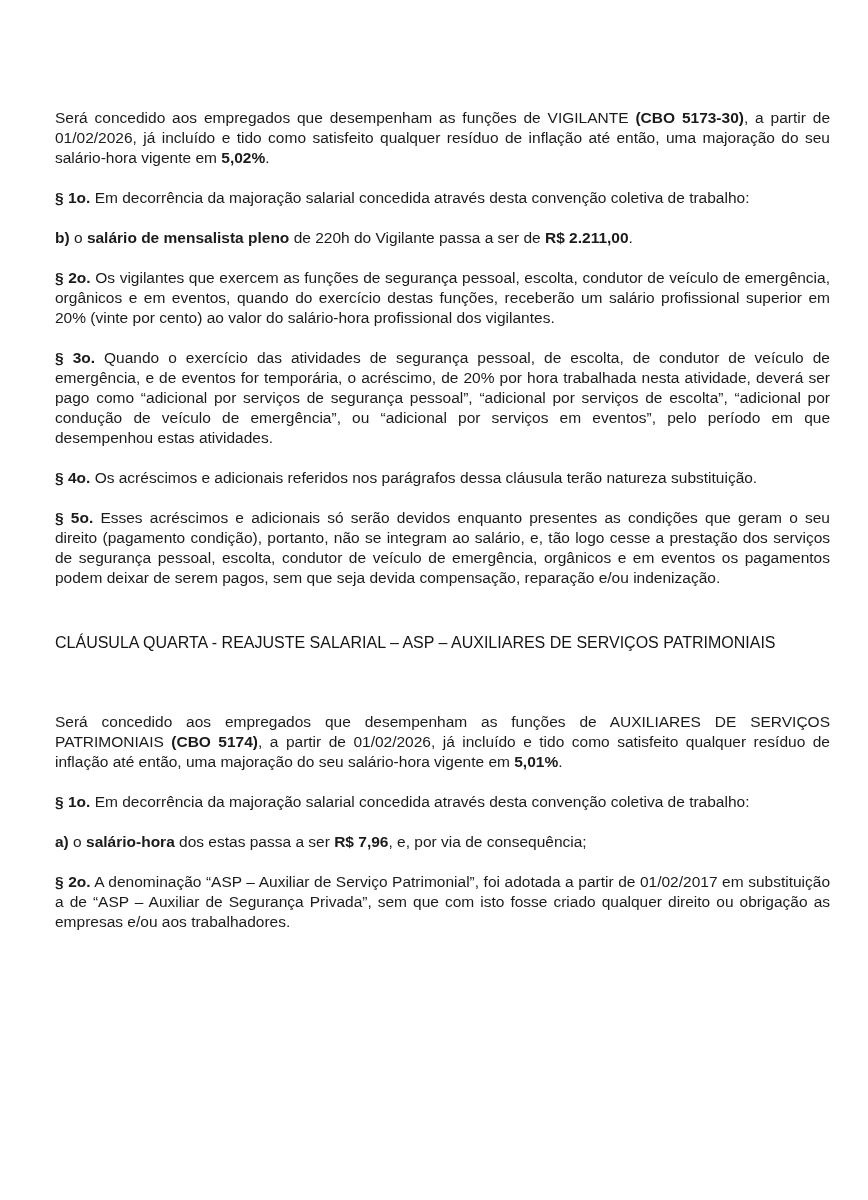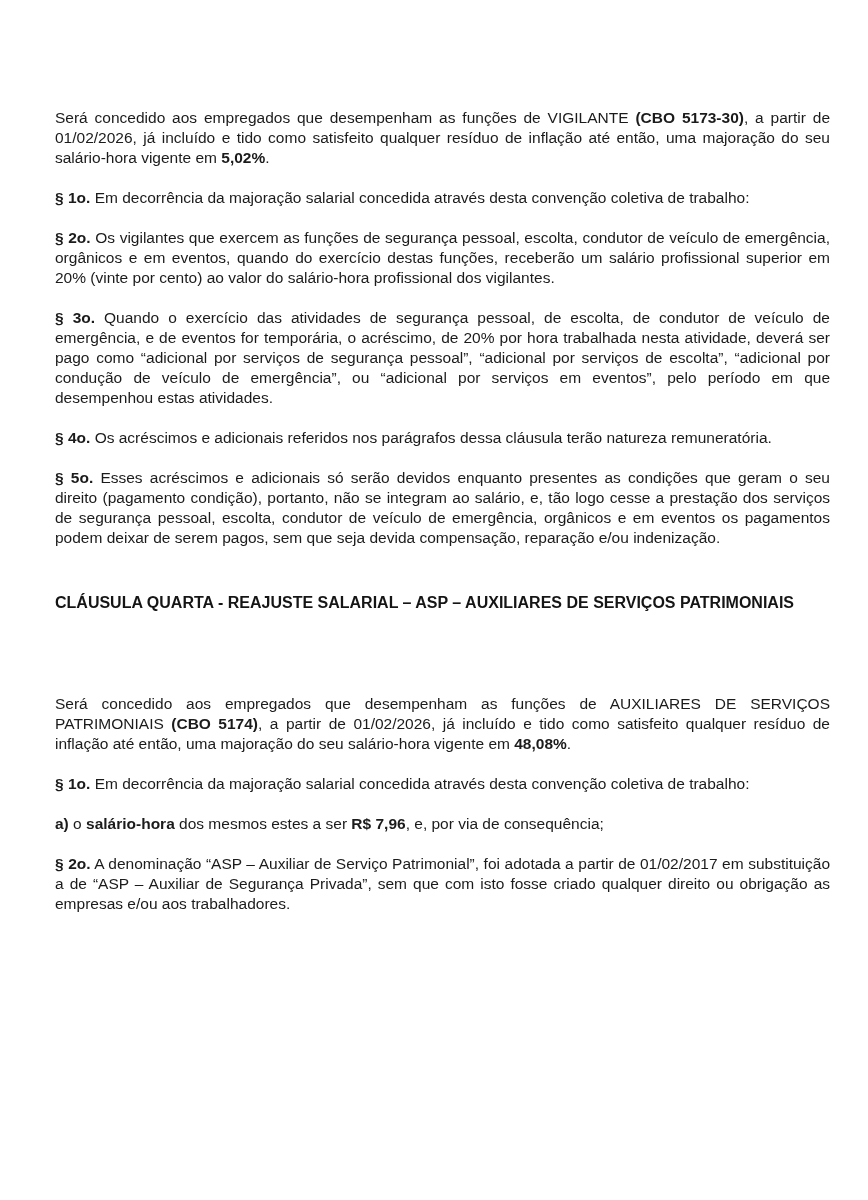--- a/index.html
+++ b/index.html
@@ -25,61 +25,62 @@
     font-size: 15.5px;
     line-height: 20px;
     text-align: justify;
     text-justify: inter-word;
     color: #1b1b1b;
   }
   .b {
     font-weight: bold;
   }
   h1.clause-heading {
-    margin: 45px 0 81px 0;
+    margin: 45px 0 59px 0;
     font-size: 16px;
     line-height: 20px;
-    font-weight: bold;
+    font-weight: normal;
     text-align: justify;
     color: #151515;
   }
 </style>
 </head>
 <body>
 
 <div class="page">
   <div class="content">
 
     <div>
 
       <p class="para"><span>Será concedido aos empregados que desempenham as funções de VIGILANTE </span><span class="b">(CBO 5173-30)</span><span>, a partir de 01/02/2026, já incluído e tido como satisfeito qualquer resíduo de inflação até então, uma majoração do seu salário-hora vigente em </span><span class="b">5,02%</span><span>.</span></p>
 
       <p class="para"><span class="b">§ 1o.</span><span> Em decorrência da majoração salarial concedida através desta convenção coletiva de trabalho:</span></p>
 
 
+      <p class="para"><span class="b">b)</span><span> o </span><span class="b">salário de mensalista pleno</span><span> de 220h do Vigilante passa a ser de </span><span class="b">R$ 2.211,00</span><span>.</span></p>
 
       <p class="para"><span class="b">§ 2o.</span><span> Os vigilantes que exercem as funções de segurança pessoal, escolta, condutor de veículo de emergência, orgânicos e em eventos, quando do exercício destas funções, receberão um salário profissional superior em 20% (vinte por cento) ao valor do salário-hora profissional dos vigilantes.</span></p>
 
       <p class="para"><span class="b">§ 3o.</span><span> Quando o exercício das atividades de segurança pessoal, de escolta, de condutor de veículo de emergência, e de eventos for temporária, o acréscimo, de 20% por hora trabalhada nesta atividade, deverá ser pago como “adicional por serviços de segurança pessoal”, “adicional por serviços de escolta”, “adicional por condução de veículo de emergência”, ou “adicional por serviços em eventos”, pelo período em que desempenhou estas atividades.</span></p>
 
-      <p class="para"><span class="b">§ 4o.</span><span> Os acréscimos e adicionais referidos nos parágrafos dessa cláusula terão natureza remuneratória.</span></p>
+      <p class="para"><span class="b">§ 4o.</span><span> Os acréscimos e adicionais referidos nos parágrafos dessa cláusula terão natureza substituição.</span></p>
 
       <p class="para"><span class="b">§ 5o.</span><span> Esses acréscimos e adicionais só serão devidos enquanto presentes as condições que geram o seu direito (pagamento condição), portanto, não se integram ao salário, e, tão logo cesse a prestação dos serviços de segurança pessoal, escolta, condutor de veículo de emergência, orgânicos e em eventos os pagamentos podem deixar de serem pagos, sem que seja devida compensação, reparação e/ou indenização.</span></p>
 
     </div>
 
     <div>
 
       <h1 class="clause-heading">CLÁUSULA QUARTA - REAJUSTE SALARIAL –  ASP –  AUXILIARES DE SERVIÇOS PATRIMONIAIS</h1>
 
-      <p class="para"><span>Será concedido aos empregados que desempenham as funções de AUXILIARES DE SERVIÇOS PATRIMONIAIS </span><span class="b">(CBO 5174)</span><span>, a partir de 01/02/2026, já incluído e tido como satisfeito qualquer resíduo de inflação até então, uma majoração do seu salário-hora vigente em </span><span class="b">48,08%</span><span>.</span></p>
+      <p class="para"><span>Será concedido aos empregados que desempenham as funções de AUXILIARES DE SERVIÇOS PATRIMONIAIS </span><span class="b">(CBO 5174)</span><span>, a partir de 01/02/2026, já incluído e tido como satisfeito qualquer resíduo de inflação até então, uma majoração do seu salário-hora vigente em </span><span class="b">5,01%</span><span>.</span></p>
 
       <p class="para"><span class="b">§ 1o.</span><span> Em decorrência da majoração salarial concedida através desta convenção coletiva de trabalho:</span></p>
 
-      <p class="para"><span class="b">a)</span><span> o </span><span class="b">salário-hora</span><span> dos mesmos estes a ser </span><span class="b">R$ 7,96</span><span>, e, por via de consequência;</span></p>
+      <p class="para"><span class="b">a)</span><span> o </span><span class="b">salário-hora</span><span> dos estas passa a ser </span><span class="b">R$ 7,96</span><span>, e, por via de consequência;</span></p>
 
 
       <p class="para"><span class="b">§ 2o.</span><span> A denominação “ASP – Auxiliar de Serviço Patrimonial”, foi adotada a partir de 01/02/2017 em substituição a de “ASP – Auxiliar de Segurança Privada”, sem que com isto fosse criado qualquer direito ou obrigação as empresas e/ou aos trabalhadores.</span></p>
 
 
 
     </div>
 
   </div>
 </div>

